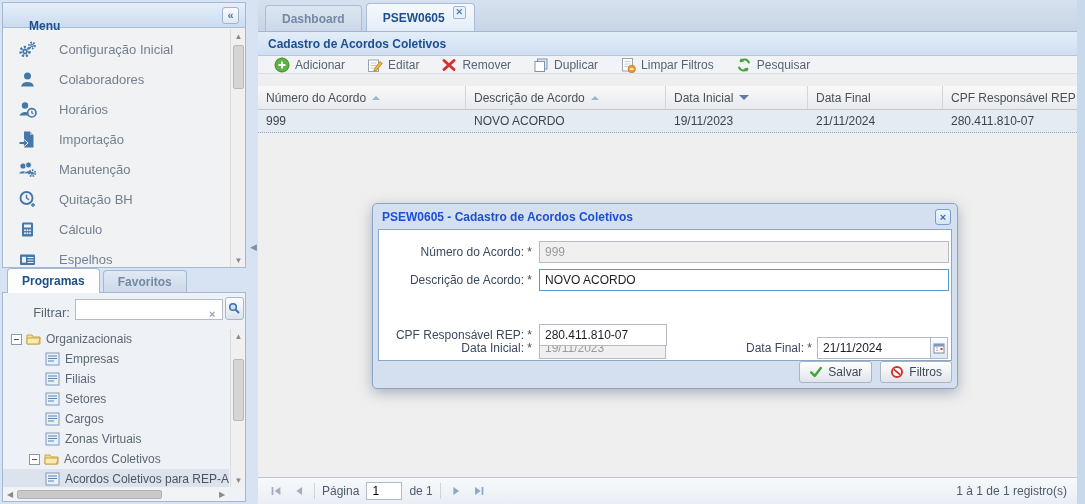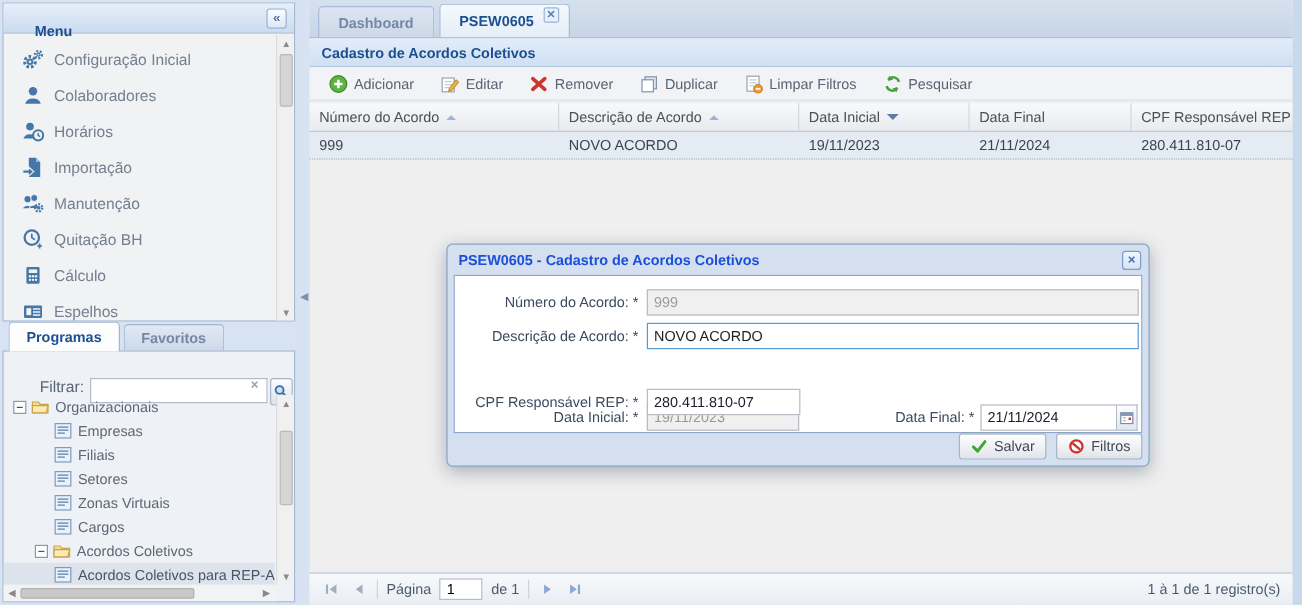--- a/index.html
+++ b/index.html
@@ -10,41 +10,41 @@
   
   #sidebar { left:0; top:0; width:248px; height:504px; background:#d7e3f2; }
   #menu-panel { left:2px; top:2px; width:244px; height:266px; border:1px solid #a3b9d3; background:#f1f2f4; }
   .panel-hd { height:25px; background:linear-gradient(#e6eef9,#cbdcf0); border-bottom:1px solid #a9bdd6;
               display:flex; align-items:center; padding:0 6px 0 26px; }
   .panel-hd .hd-text { font-weight:bold; color:#1b4f8f; font-size:12px;margin-top:22px; }
   .collapse-btn { margin-left:auto; width:17px; height:17px; border:1px solid #9db4d2; border-radius:3px;
                   background:linear-gradient(#fbfdff,#dde8f5); color:#54749c; font-weight:bold; font-size:11px;
                   display:flex; align-items:center; justify-content:center; cursor:pointer; }
   #menu-items { position:absolute; left:0; top:26px; right:16px; bottom:0; padding-top:5px; }
-  .menu-item { height:30px; display:flex; align-items:center; gap:8px; padding-left:15px; cursor:pointer; }
+  .menu-item { height:30px; display:flex; align-items:center; gap:22px; padding-left:15px; cursor:pointer; }
   .menu-item .mi-label { color:#74808f; font-size:13px; }
   .mi-ic { width:19px; height:19px; flex:0 0 19px; }
 
   
   .vscroll { position:absolute; width:15px; background:#f0f0f0; border-left:1px solid #dcdcdc; }
   .vscroll .arr { position:absolute; left:1px; width:13px; height:14px; display:flex; align-items:center; justify-content:center; color:#8a8a8a; font-size:8px; }
   .vscroll .thumb { position:absolute; left:2px; width:11px; background:#d5d5d5; border:1px solid #b9b9b9; border-radius:2px; }
   .hscroll { position:absolute; height:13px; background:#f2f3f5; }
   .hscroll .arr { position:absolute; top:0; width:14px; height:13px; display:flex; align-items:center; justify-content:center; color:#8a8a8a; font-size:8px; }
   .hscroll .thumb { position:absolute; top:2px; height:9px; background:#c9c9c9; border:1px solid #b0b0b0; border-radius:2px; }
 
   
   #nav-panel { left:2px; top:268px; width:244px; height:234px; }
   .tabstrip { height:25px; display:flex; align-items:flex-end; gap:3px; padding-left:5px; }
   .s-tab { height:23px; padding:0 14px; display:flex; align-items:center; border:1px solid #a3b9d3; border-bottom:none;
            border-radius:4px 4px 0 0; font-weight:bold; font-size:12px; cursor:pointer; }
   .s-tab.active { background:#fdfdfe; color:#1b4f8f; position:relative; z-index:2; height:25px; }
   .s-tab.inactive { background:linear-gradient(#e0e9f4,#ccd8e8); color:#7488a4; }
   #nav-body { position:absolute; left:0; top:24px; width:244px; height:210px; border:1px solid #a3b9d3; background:#eef1f5; }
-  #filter-row { position:absolute; left:0; top:22px; width:100%; height:24px; display:flex; align-items:flex-start; }
+  #filter-row { position:absolute; left:0; top:3px; width:100%; height:24px; display:flex; align-items:flex-end; }
   #filter-row .f-label { width:72px; text-align:right; color:#5a6472; font-size:13px; padding-right:5px; }
   #filter-input { width:148px; height:21px; border:1px solid #b5bcc9; background:#fff; padding:0 16px 0 4px; font-size:12px; font-family:inherit; }
   .f-clear { margin-left:-14px; width:14px; color:#97a1af; font-size:11px; font-weight:bold; cursor:pointer; z-index:2; }
   .f-search { margin-left:2px; width:19px; height:23px; border:1px solid #a9b6c9; border-radius:3px;
               background:linear-gradient(#fdfdfe,#dde3ec); display:flex; align-items:center; justify-content:center; cursor:pointer; }
 
   
   #tree { position:absolute; left:0; top:36px; right:16px; bottom:14px; overflow:hidden; }
   .tree-row { height:20px; display:flex; align-items:center; font-size:12px; color:#5d6775; cursor:pointer; white-space:nowrap; }
   .tree-row.selected { background:#dce3ec; color:#4a5462; }
@@ -68,21 +68,21 @@
   .m-tab.active { background:linear-gradient(#f5f9fd,#e4edf7); color:#1b4f8f; height:28px; position:relative; z-index:2; }
   .tab-close { width:13px; height:13px; border:1px solid #9ab4d9; border-radius:2px; background:#e8f0fa;
                color:#5580b8; font-size:9px; font-weight:bold; line-height:11px; text-align:center;
                margin:-10px -8px 0 2px; cursor:pointer; }
 
   #content-hd { position:absolute; left:0; top:32px; width:100%; height:24px;
                 background:linear-gradient(#e3edf9,#cfdff2); border-bottom:1px solid #b5c7de;
                 display:flex; align-items:center; padding-left:10px; }
   #content-hd .hd-text { font-weight:bold; color:#1b4f8f; }
 
-  #toolbar { position:absolute; left:0; top:56px; width:100%; height:28px; background:#f1f3f7;
+  #toolbar { position:absolute; left:0; top:56px; width:100%; height:18px; background:#f1f3f7;
              border-bottom:1px solid #d9dfe7; display:flex; align-items:center; gap:6px; padding-left:8px; }
   .tb-btn { display:flex; align-items:center; gap:5px; padding:3px 8px; border-radius:3px; color:#5a6472; cursor:pointer; }
   .tb-ic { width:16px; height:16px; flex:0 0 16px; }
 
   #grid-hd { position:absolute; left:0; top:86px; width:100%; height:24px;
              background:linear-gradient(#f8f9fa,#e8eaee); border-bottom:1px solid #c3c8cf; display:flex; }
   .gh-cell { height:100%; display:flex; align-items:center; padding-left:8px; gap:6px;
              border-right:1px solid #d2d6dc; color:#4b5056; cursor:pointer; }
   .sort-asc { width:0; height:0; border-left:4px solid transparent; border-right:4px solid transparent; border-bottom:4px solid #9db4d6; }
   .menu-arrow { width:0; height:0; border-left:5px solid transparent; border-right:5px solid transparent; border-top:5px solid #5c7ca8; }
@@ -271,29 +271,29 @@
               <path d="M3 4 h9 M3 6.5 h9 M3 9 h6" stroke="#5b83ad" stroke-width="1"></path>
             </svg>
           <span class="tree-label">Setores</span>
         </div>
         <div class="tree-row">
           <span class="t-indent" style="width:42px"></span>
           <svg class="t-ic" viewBox="0 0 15 14">
               <rect x="1" y="1" width="13" height="12" fill="#e9f1fa" stroke="#7d9cc0" stroke-width="1"></rect>
               <path d="M3 4 h9 M3 6.5 h9 M3 9 h6" stroke="#5b83ad" stroke-width="1"></path>
             </svg>
-          <span class="tree-label">Zonas Virtuais</span>
+          <span class="tree-label">Cargos</span>
         </div>
         <div class="tree-row">
           <span class="t-indent" style="width:42px"></span>
           <svg class="t-ic" viewBox="0 0 15 14">
               <rect x="1" y="1" width="13" height="12" fill="#e9f1fa" stroke="#7d9cc0" stroke-width="1"></rect>
               <path d="M3 4 h9 M3 6.5 h9 M3 9 h6" stroke="#5b83ad" stroke-width="1"></path>
             </svg>
-          <span class="tree-label">Cargos</span>
+          <span class="tree-label">Zonas Virtuais</span>
         </div>
         <div class="tree-row">
           <span class="t-indent" style="width:26px"></span>
           <span class="expander"></span>
           <svg class="t-ic" viewBox="0 0 15 14">
               <path d="M1 3 h5 l1.5 2 h6.5 v7 h-13 z" fill="#f5dd90" stroke="#c9a648" stroke-width="1"></path>
               <path d="M1 6 h13 l-1.5 6 h-11.5 z" fill="#fbeab4" stroke="#c9a648" stroke-width="1"></path>
             </svg>
           <span class="tree-label">Acordos Coletivos</span>
         </div>

